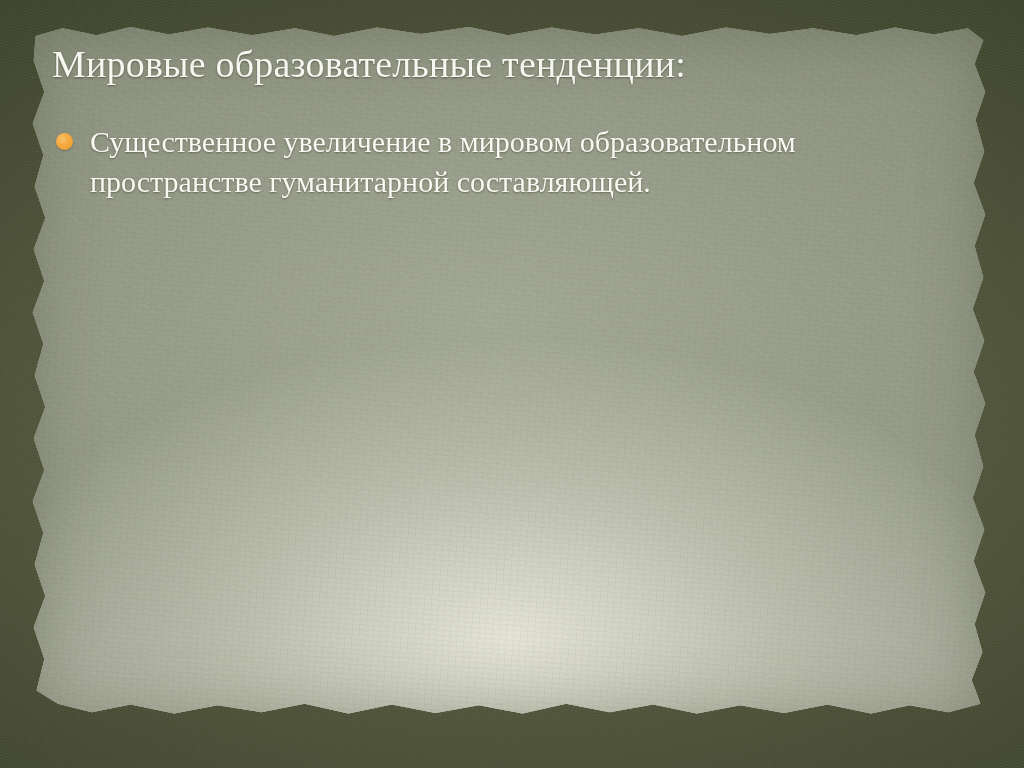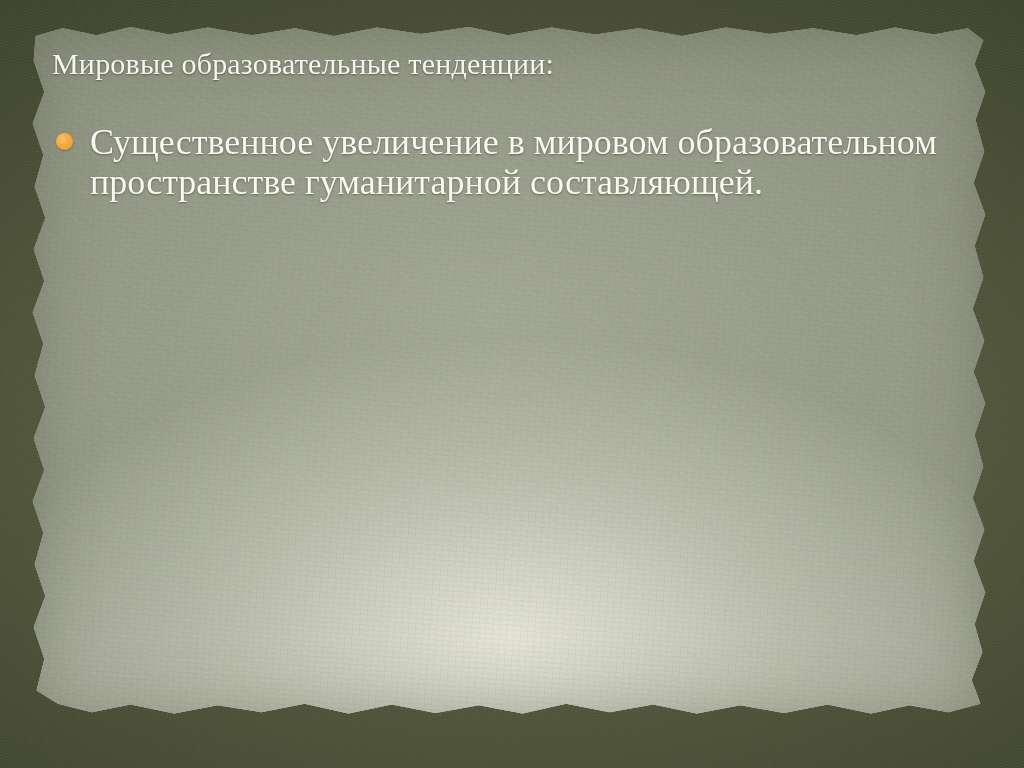--- a/index.html
+++ b/index.html
@@ -92,21 +92,21 @@
     z-index: 3;
     padding: 0;
   }
 
   .slide-title {
     position: absolute;
     left: 52px;
     top: 44px;
     width: 900px;
     color: #f7f7f2;
-    font-size: 30px;
+    font-size: 38px;
     line-height: 40px;
     letter-spacing: .2px;
     text-shadow: 0 1px 2px rgba(45,50,30,0.55);
     white-space: nowrap;
   }
 
   .bullet-list {
     position: absolute;
     left: 52px;
     top: 122px;
@@ -114,21 +114,21 @@
     list-style: none;
     margin: 0;
     padding: 0;
   }
 
   .bullet-item {
     position: relative;
     padding-left: 38px;
     margin-bottom: 14px;
     color: #f9f9f4;
-    font-size: 36px;
+    font-size: 30px;
     line-height: 40px;
     text-shadow: 0 1px 2px rgba(45,50,30,0.5);
   }
 
   .bullet-marker {
     position: absolute;
     left: 4px;
     top: 11px;
     width: 17px;
     height: 17px;

